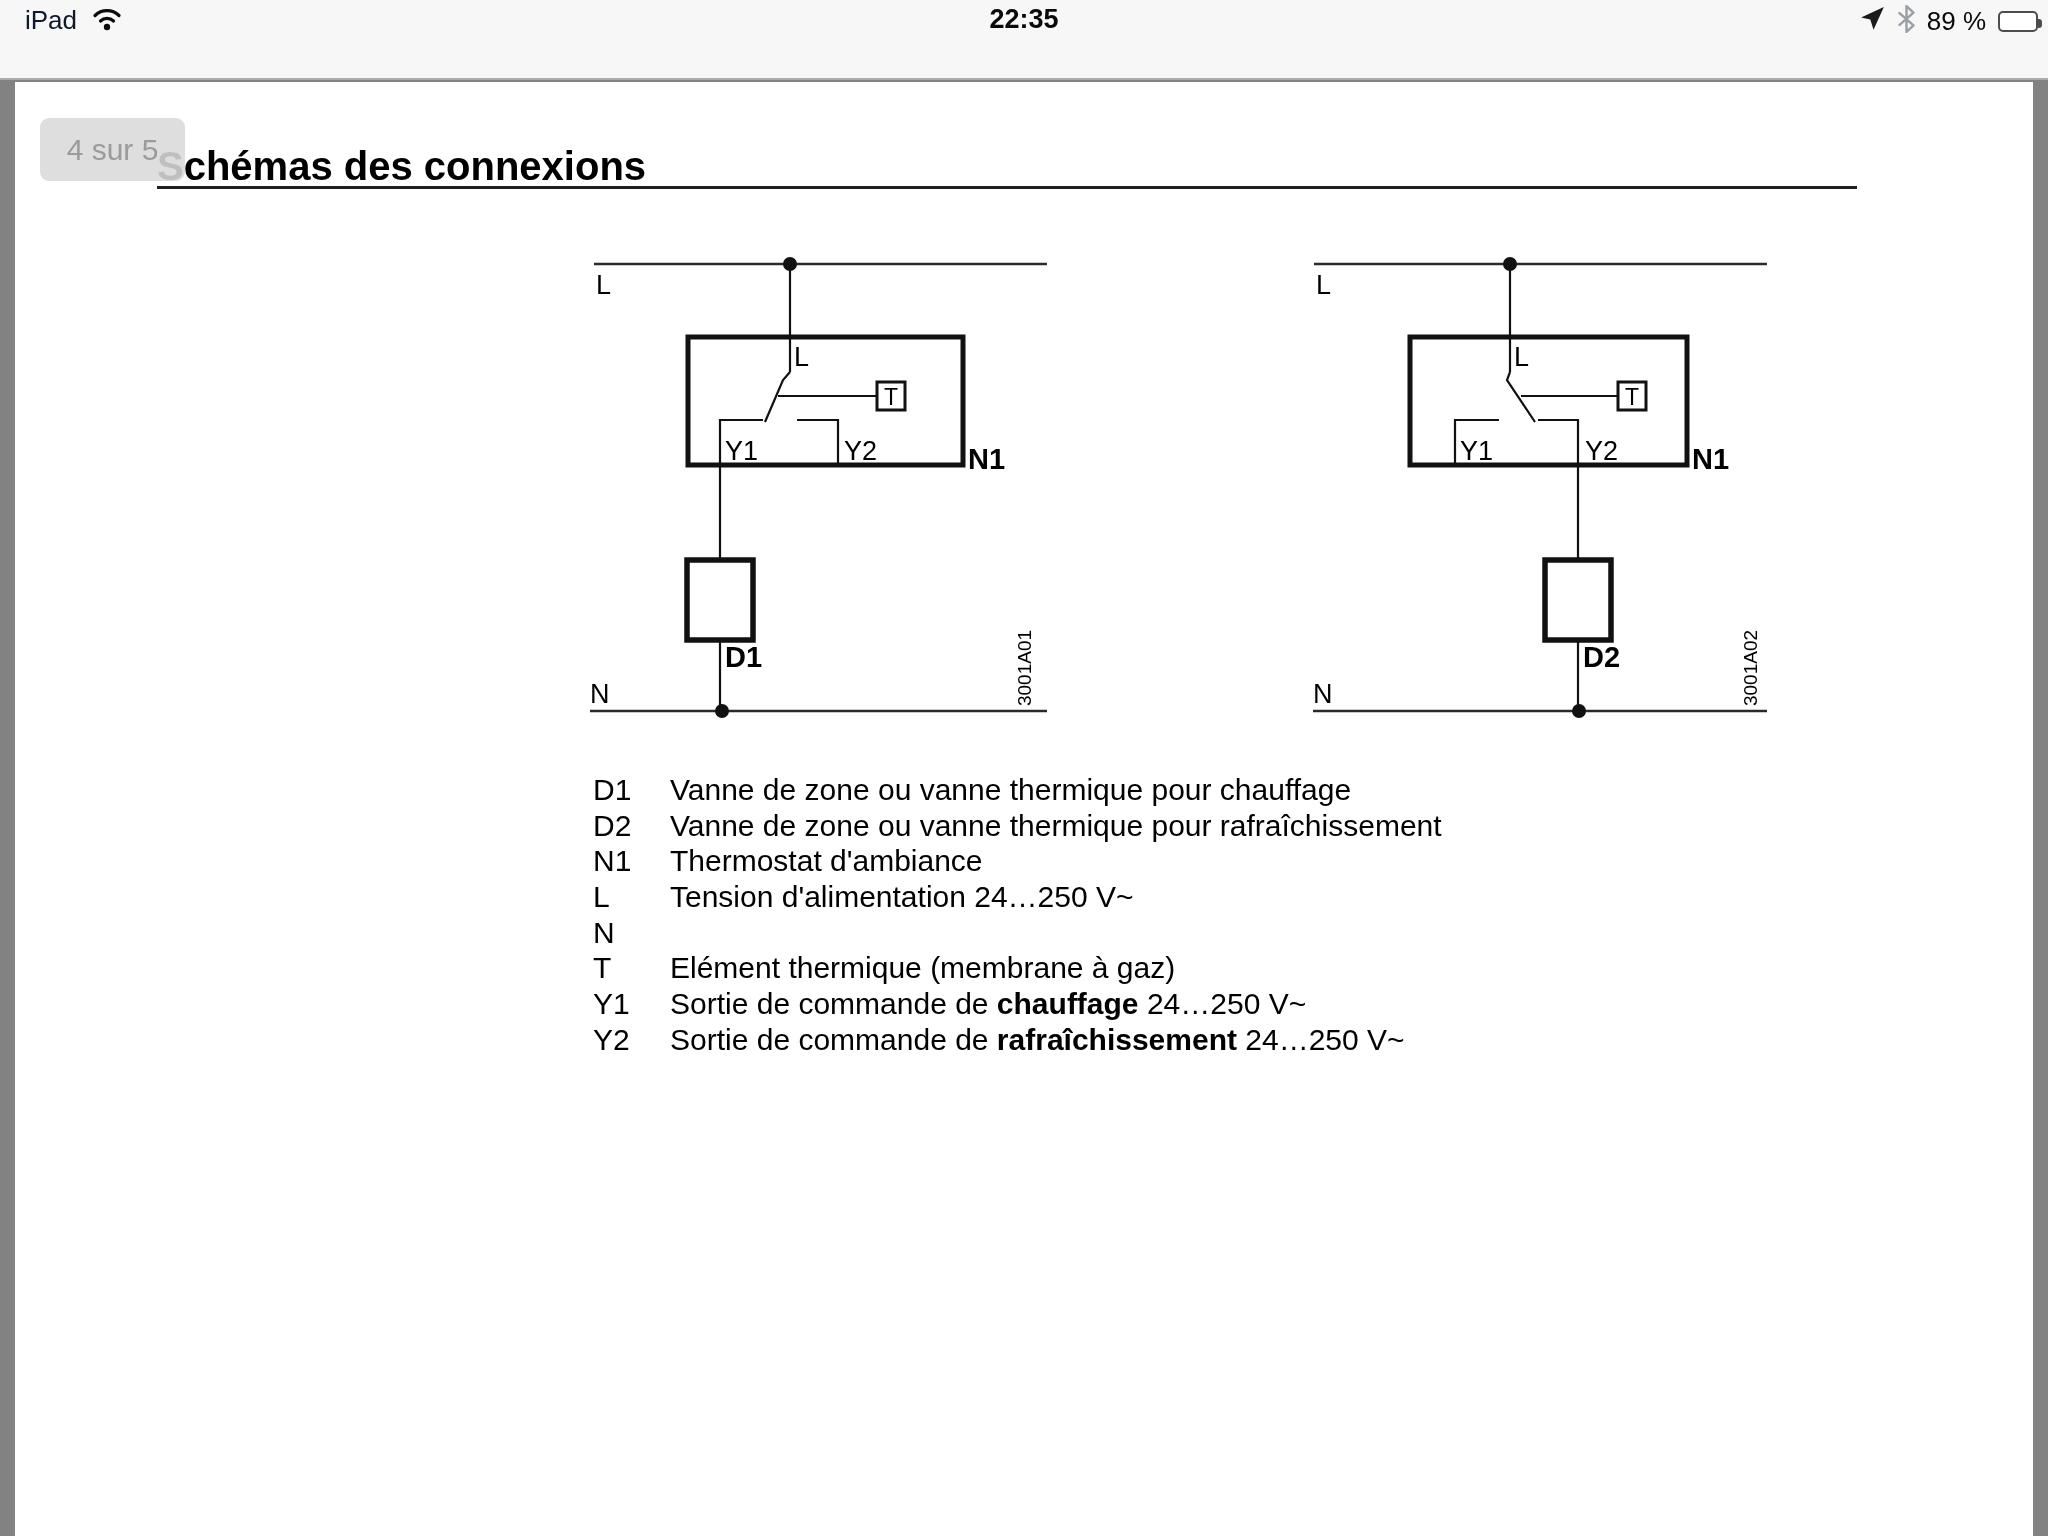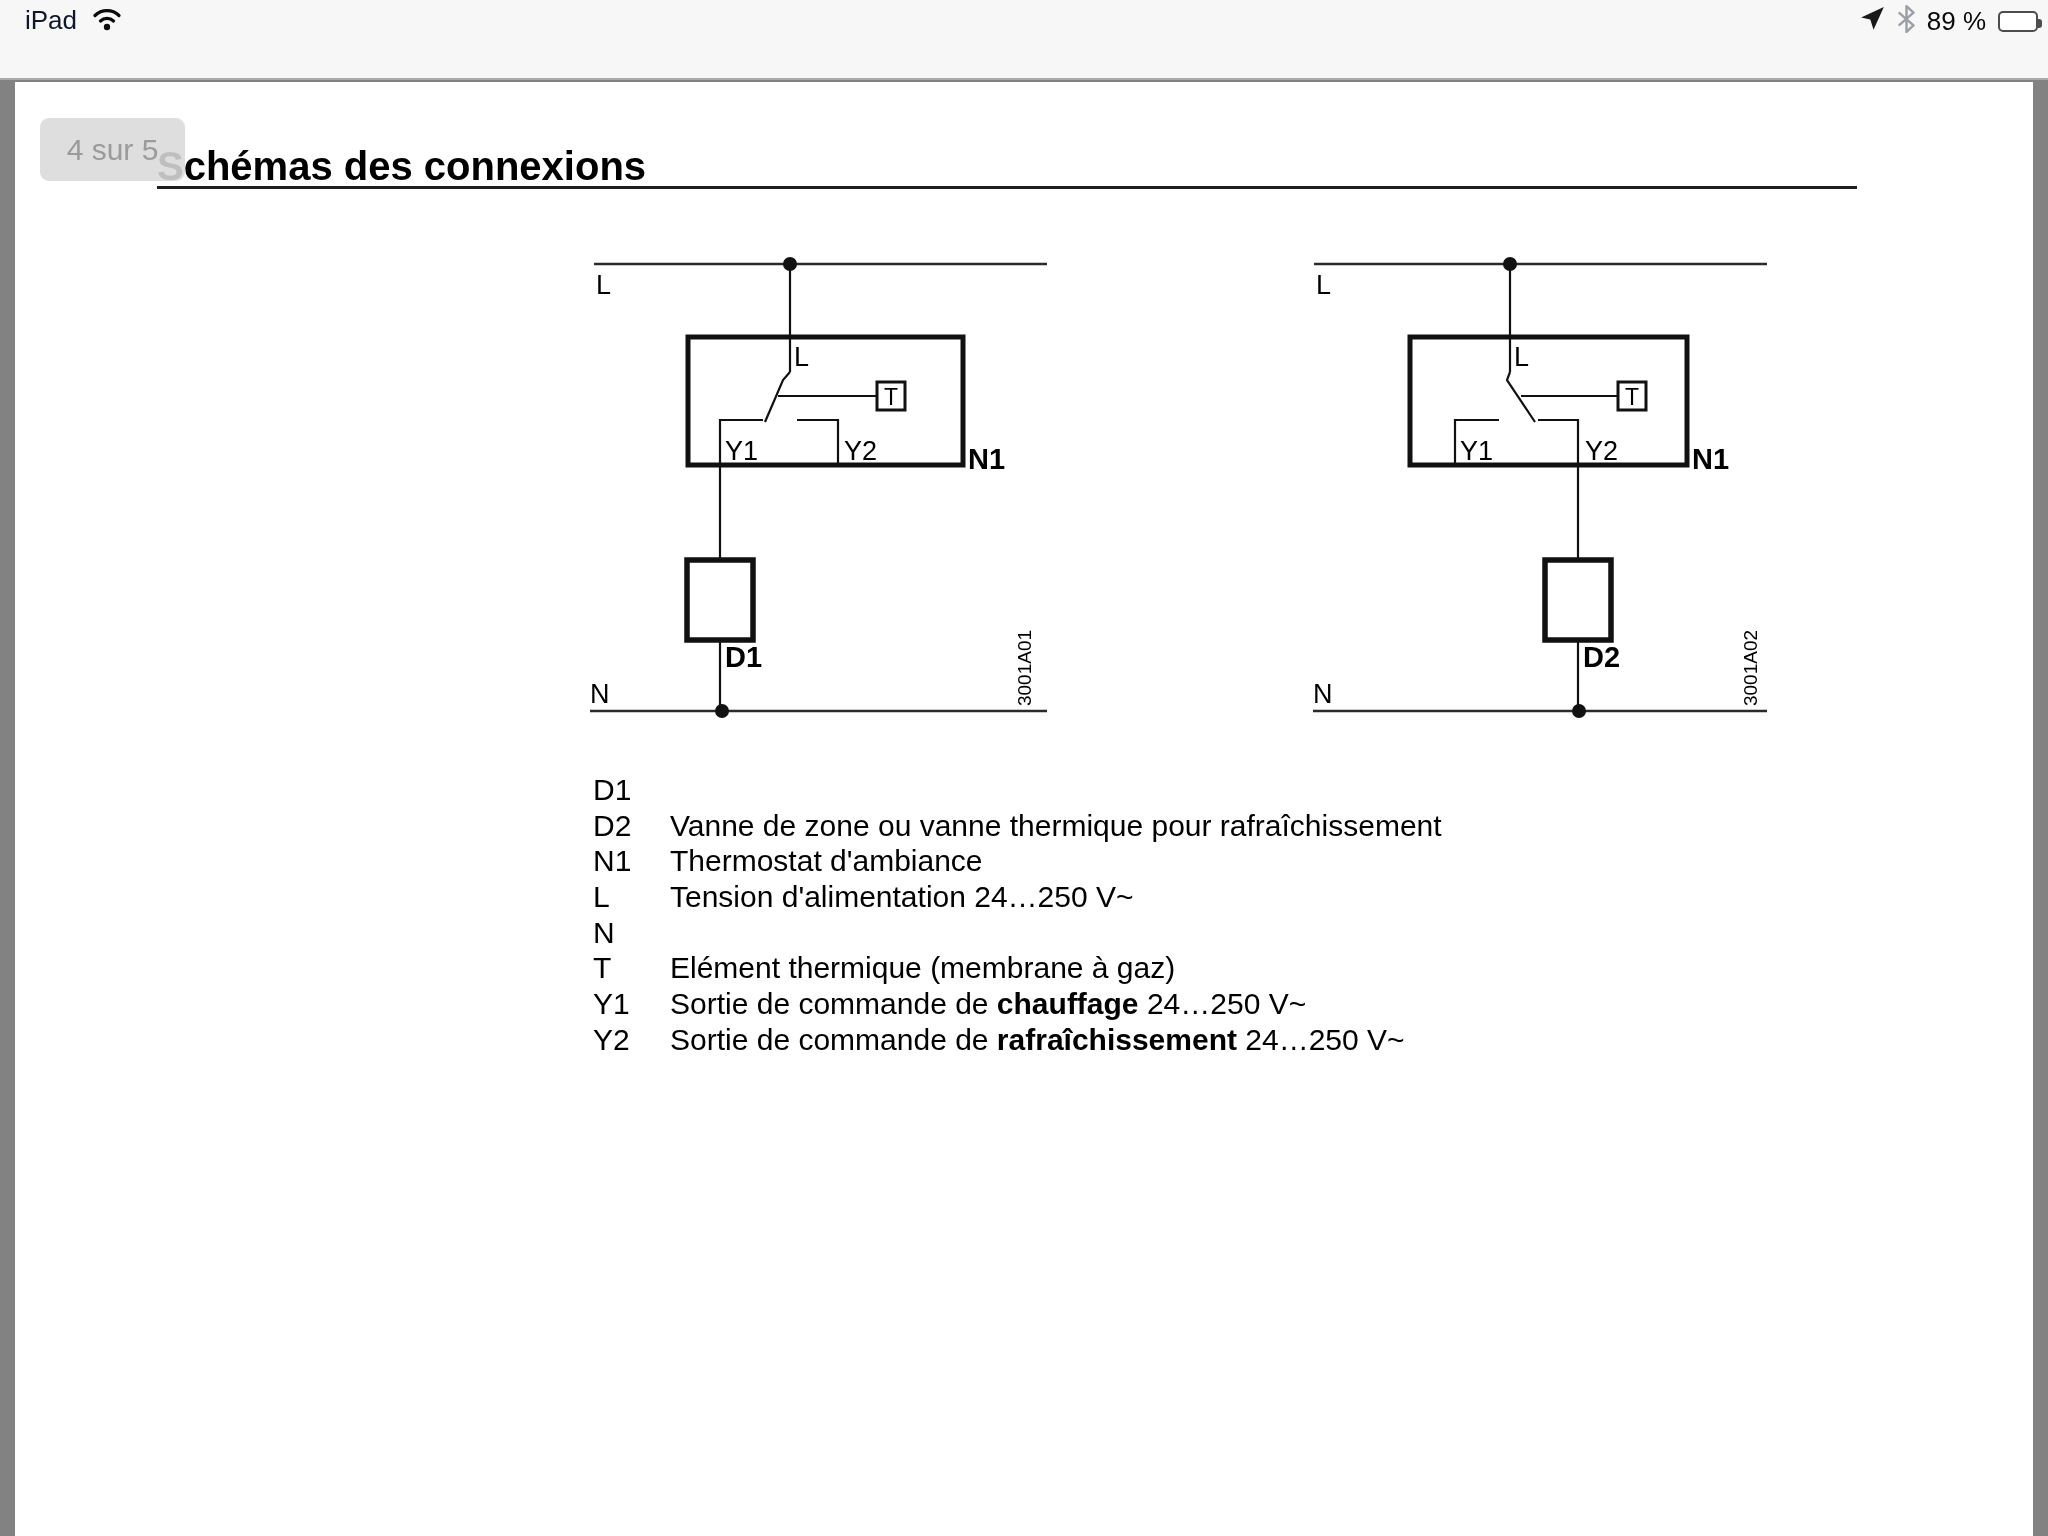--- a/index.html
+++ b/index.html
@@ -65,20 +65,21 @@
     <span class="sb-device">iPad</span>
     <span>
       <svg width="32" height="24" viewBox="0 0 32 24">
         <path d="M4 8.5 a17 17 0 0 1 24 0" fill="none" stroke="#0a0a0a" stroke-width="3.2" stroke-linecap="round"></path>
         <path d="M9.5 14 a9.5 9.5 0 0 1 13 0" fill="none" stroke="#0a0a0a" stroke-width="3.2" stroke-linecap="round"></path>
         <circle cx="16" cy="20" r="3.2" fill="#0a0a0a"></circle>
       </svg>
     </span>
   </div>
 
+  <div class="sb-time">22:35</div>
 
   <div class="sb-right">
     <span>
       <svg width="26" height="26" viewBox="0 0 24 24">
         <path d="M1 10.5 L22 1 L12.5 22 L9.5 12.5 Z" fill="#1a1a1a"></path>
       </svg>
     </span>
     <span>
       <svg width="17" height="28" viewBox="0 0 14 24">
         <path d="M7 1 L7 23 M7 1 L13 6.5 L1 17 M7 23 L13 17.5 L1 7" fill="none" stroke="#9aa0a6" stroke-width="2.1" stroke-linejoin="round" stroke-linecap="round"></path>
@@ -156,20 +157,21 @@
     <text x="397" y="239" class="dlabel-bold">N1</text>
     <text x="288" y="437" class="dlabel-bold">D2</text>
     <text x="18" y="473" class="dlabel">N</text>
     <text transform="translate(462,438) rotate(-90)" text-anchor="middle" class="dlabel-ref">3001A02</text>
   </svg>
 </div>
 
 <div class="legend">
   <div class="legend-row">
     <span class="legend-key">D1</span>
+    <span class="legend-text"><span>Vanne de zone ou vanne thermique pour chauffage</span><b></b><span></span></span>
   </div>
   <div class="legend-row">
     <span class="legend-key">D2</span>
     <span class="legend-text"><span>Vanne de zone ou vanne thermique pour rafraîchissement</span><b></b><span></span></span>
   </div>
   <div class="legend-row">
     <span class="legend-key">N1</span>
     <span class="legend-text"><span>Thermostat d'ambiance</span><b></b><span></span></span>
   </div>
   <div class="legend-row">

